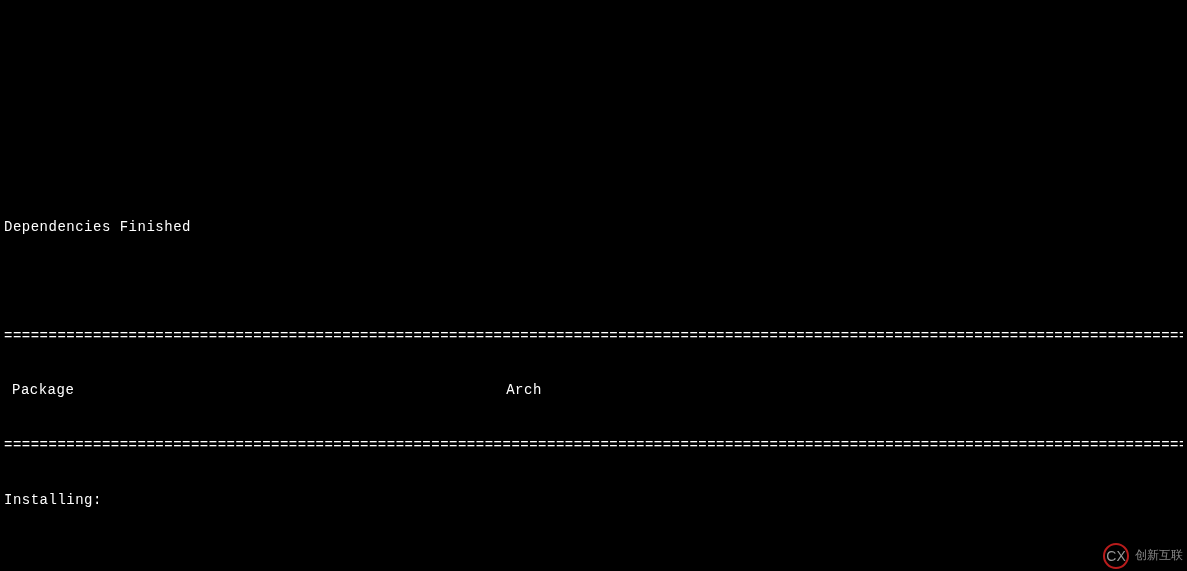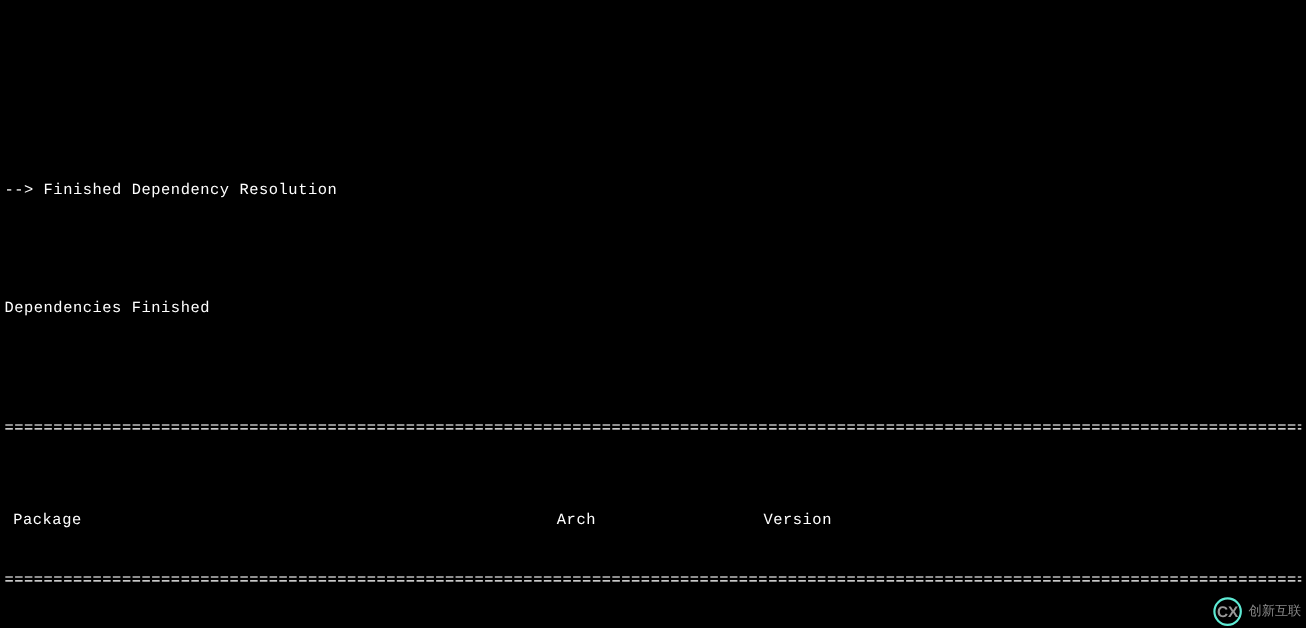--- a/index.html
+++ b/index.html
@@ -20,67 +20,65 @@
       letter-spacing: 0.5px;
     }
     .line { min-height: 18px; }
     .divider {
       overflow: hidden;
       text-overflow: clip;
       width: 100%;
     }
     .table-row {
       display: flex;
-      margin-top: 28px;
     }
     .col-package { width: 350px; padding-left: 8px; }
     .col-arch { width: 340px; text-align: center; }
     .col-version { flex: 1; }
     .watermark {
       position: absolute;
       bottom: 2px;
       right: 4px;
       display: flex;
       align-items: center;
       gap: 6px;
       color: #888;
       font-family: sans-serif;
       font-size: 12px;
     }
     .watermark-icon {
       width: 26px;
       height: 26px;
-      border: 2px solid #5eead4;
+      border: 2px solid #b91c1c;
       border-radius: 50%;
       display: flex;
       align-items: center;
       justify-content: center;
       font-size: 14px;
-      font-weight: bold;
+      font-weight: normal;
       color: #999;
     }
   </style>
 </head>
 <body>
 
 
 
 <div class="terminal">
   <div class="line"></div>
-  <div class="line">--&gt; Finished Dependency Resolution</div>
   <div class="line"></div>
   <div class="line">Dependencies Finished</div>
   <div class="line"></div>
   <div class="line divider">================================================================================================================================================</div>
   <div class="line table-row">
     <span class="col-package">Package</span>
     <span class="col-arch">Arch</span>
-    <span class="col-version">Version</span>
   </div>
   <div class="line divider">================================================================================================================================================</div>
+  <div class="line">Installing:</div>
   
   
   
   
   
   
   
   
   
   

